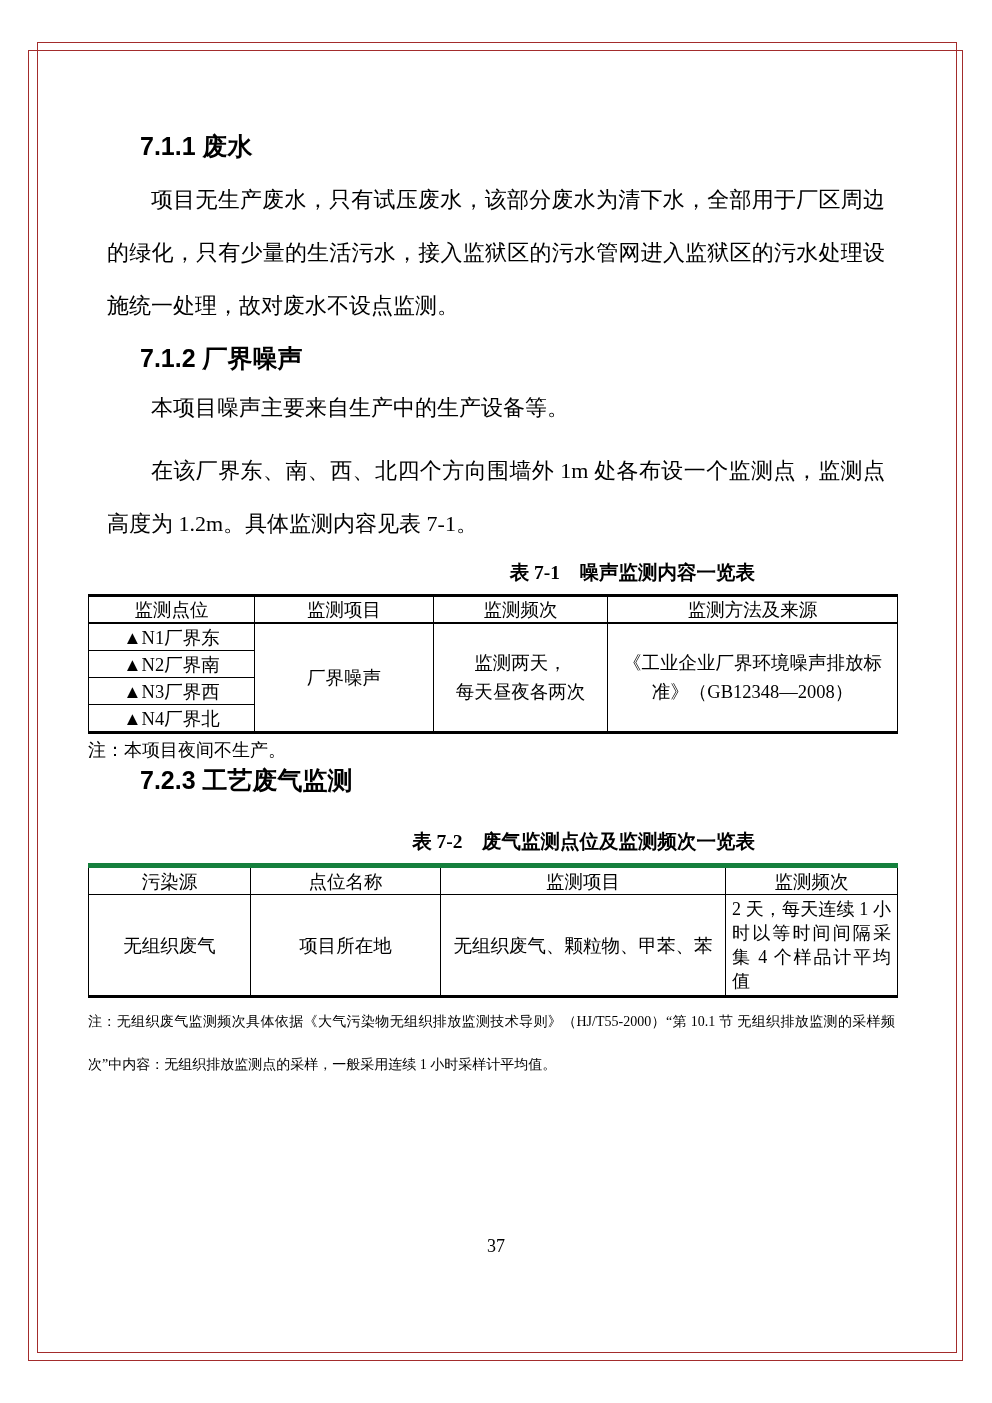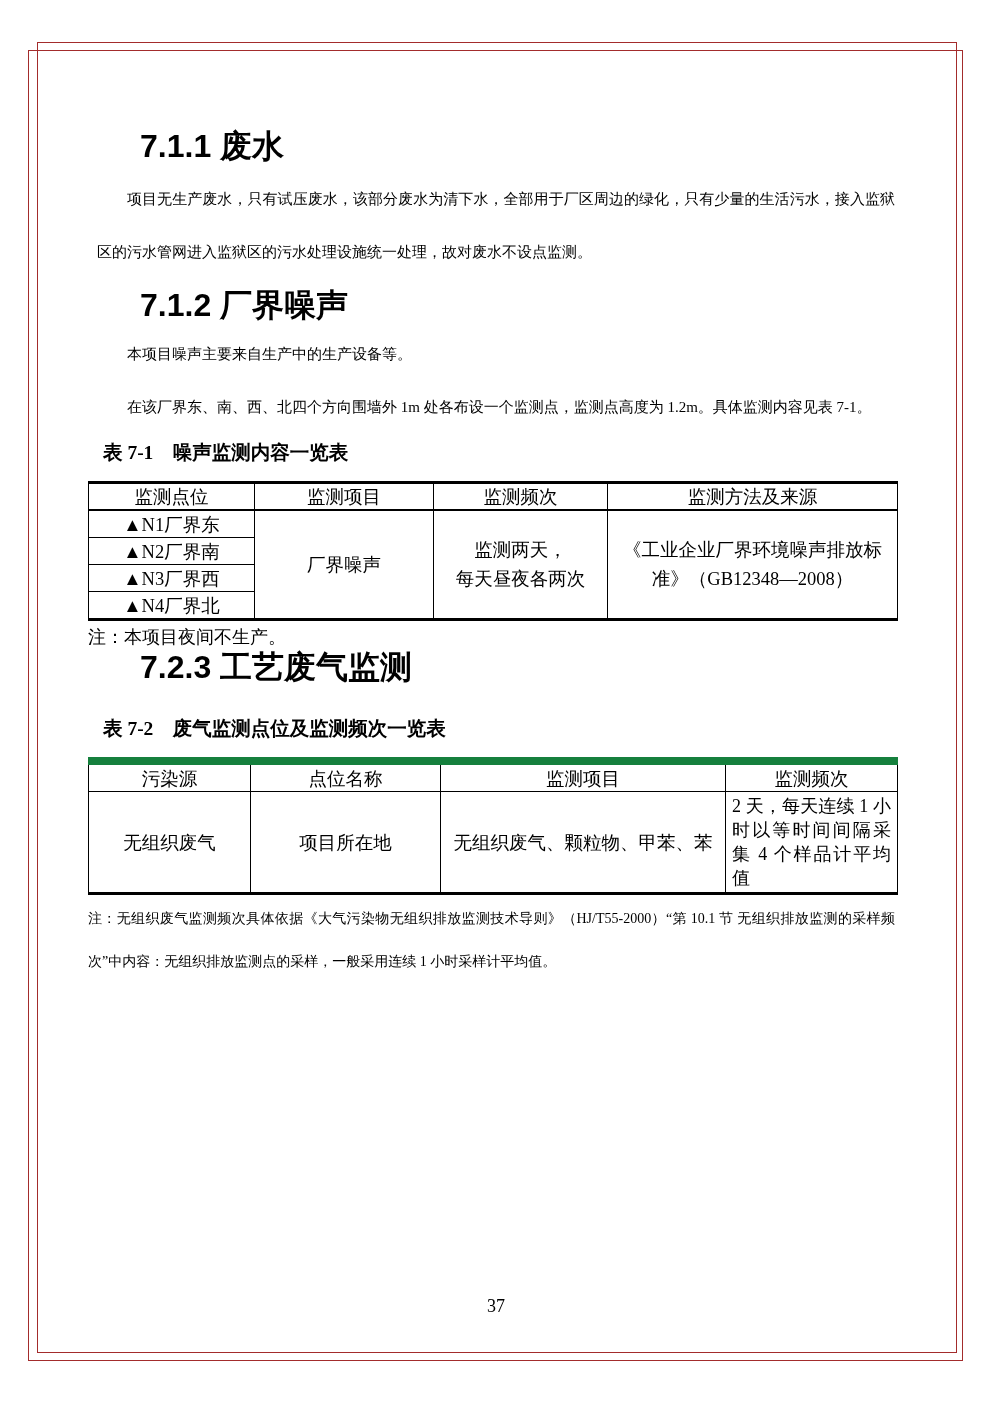--- a/index.html
+++ b/index.html
@@ -13,41 +13,41 @@
   }
   
   .pgborder{position:absolute;border:1.5px solid #a32c2c;pointer-events:none;}
   .pgborder.outer{left:28px;top:50px;width:933px;height:1309px;}
   .pgborder.inner{left:37px;top:42px;width:918px;height:1309px;}
 
   .content{position:absolute;left:88px;top:118px;width:809px;}
 
   .heading{
     font-family:"Liberation Sans","DejaVu Sans",sans-serif;
-    font-weight:bold;font-size:32px;line-height:33px;
+    font-weight:bold;font-size:25px;line-height:33px;
     padding-left:52px;margin:0;
   }
   .h1{margin-top:12px;}
   .h2{margin-top:10px;}
   .h3{}
 
   .para{
-    font-size:15px;line-height:53px;
+    font-size:22px;line-height:53px;
     text-align:justify;text-justify:inter-character;
     text-indent:2em;
-    margin:0;padding:0 2px 0 9px;
+    margin:10px;padding:0 2px 0 9px;
   }
   .p1{margin-top:10px;}
   .p2{margin-top:6px;}
   .p3{margin-top:0;}
   .p4{margin-top:4px;line-height:54px;}
 
   .tbl-title{
     font-weight:bold;font-size:19.5px;line-height:26px;
-    text-align:left;padding-right:134px;margin:15px;
+    text-align:right;padding-right:134px;margin:8px;
   }
   .tt1{margin-top:6px;}
   .tt2{margin-top:32px;}
 
   table.rpt{
     border-collapse:collapse;table-layout:fixed;
     width:809px;margin-top:2px;
     font-size:18.5px;
     border-radius:15px;
   }
@@ -57,34 +57,34 @@
     font-weight:normal;padding:0 4px;
     overflow:hidden;
   }
   table.t1{border-top:3px solid #000;border-bottom:3px solid #000;margin-top:2px;}
   table.t1 th{height:25px;border-bottom:2px solid #000;}
   table.t1 td{height:26px;border-bottom:1px solid #000;}
   table.t1 td.merged{border-bottom:none;}
   .prewrap{white-space:pre-line;line-height:29px;}
   .method-cell{line-height:29px;}
 
-  table.t2{border-top:8px solid #15803d;border-bottom:3px solid #000;}
+  table.t2{border-top:5px solid #15803d;border-bottom:3px solid #000;}
   table.t2 th{height:26px;border-bottom:1px solid #000;}
   table.t2 td{height:100px;}
   table.t2 td.freq{line-height:24px;font-size:18px;text-align:justify;text-justify:inter-character;padding:0 6px;}
 
   .note1{
     font-size:18px;line-height:27px;margin:3px 0 0 0;padding:0;
   }
   .note2{
     font-size:14px;line-height:43px;margin:2px 0 0 0;padding:0 2px 0 0;
     text-align:justify;text-justify:inter-character;
   }
   .pageno{
-    position:absolute;left:0;top:1296px;width:992px;
+    position:absolute;left:0;top:1236px;width:992px;
     text-align:center;font-size:18px;
   }
 </style>
 </head>
 <body>
 
 <div class="pgborder outer"></div>
 <div class="pgborder inner"></div>
 
 <div class="content">

